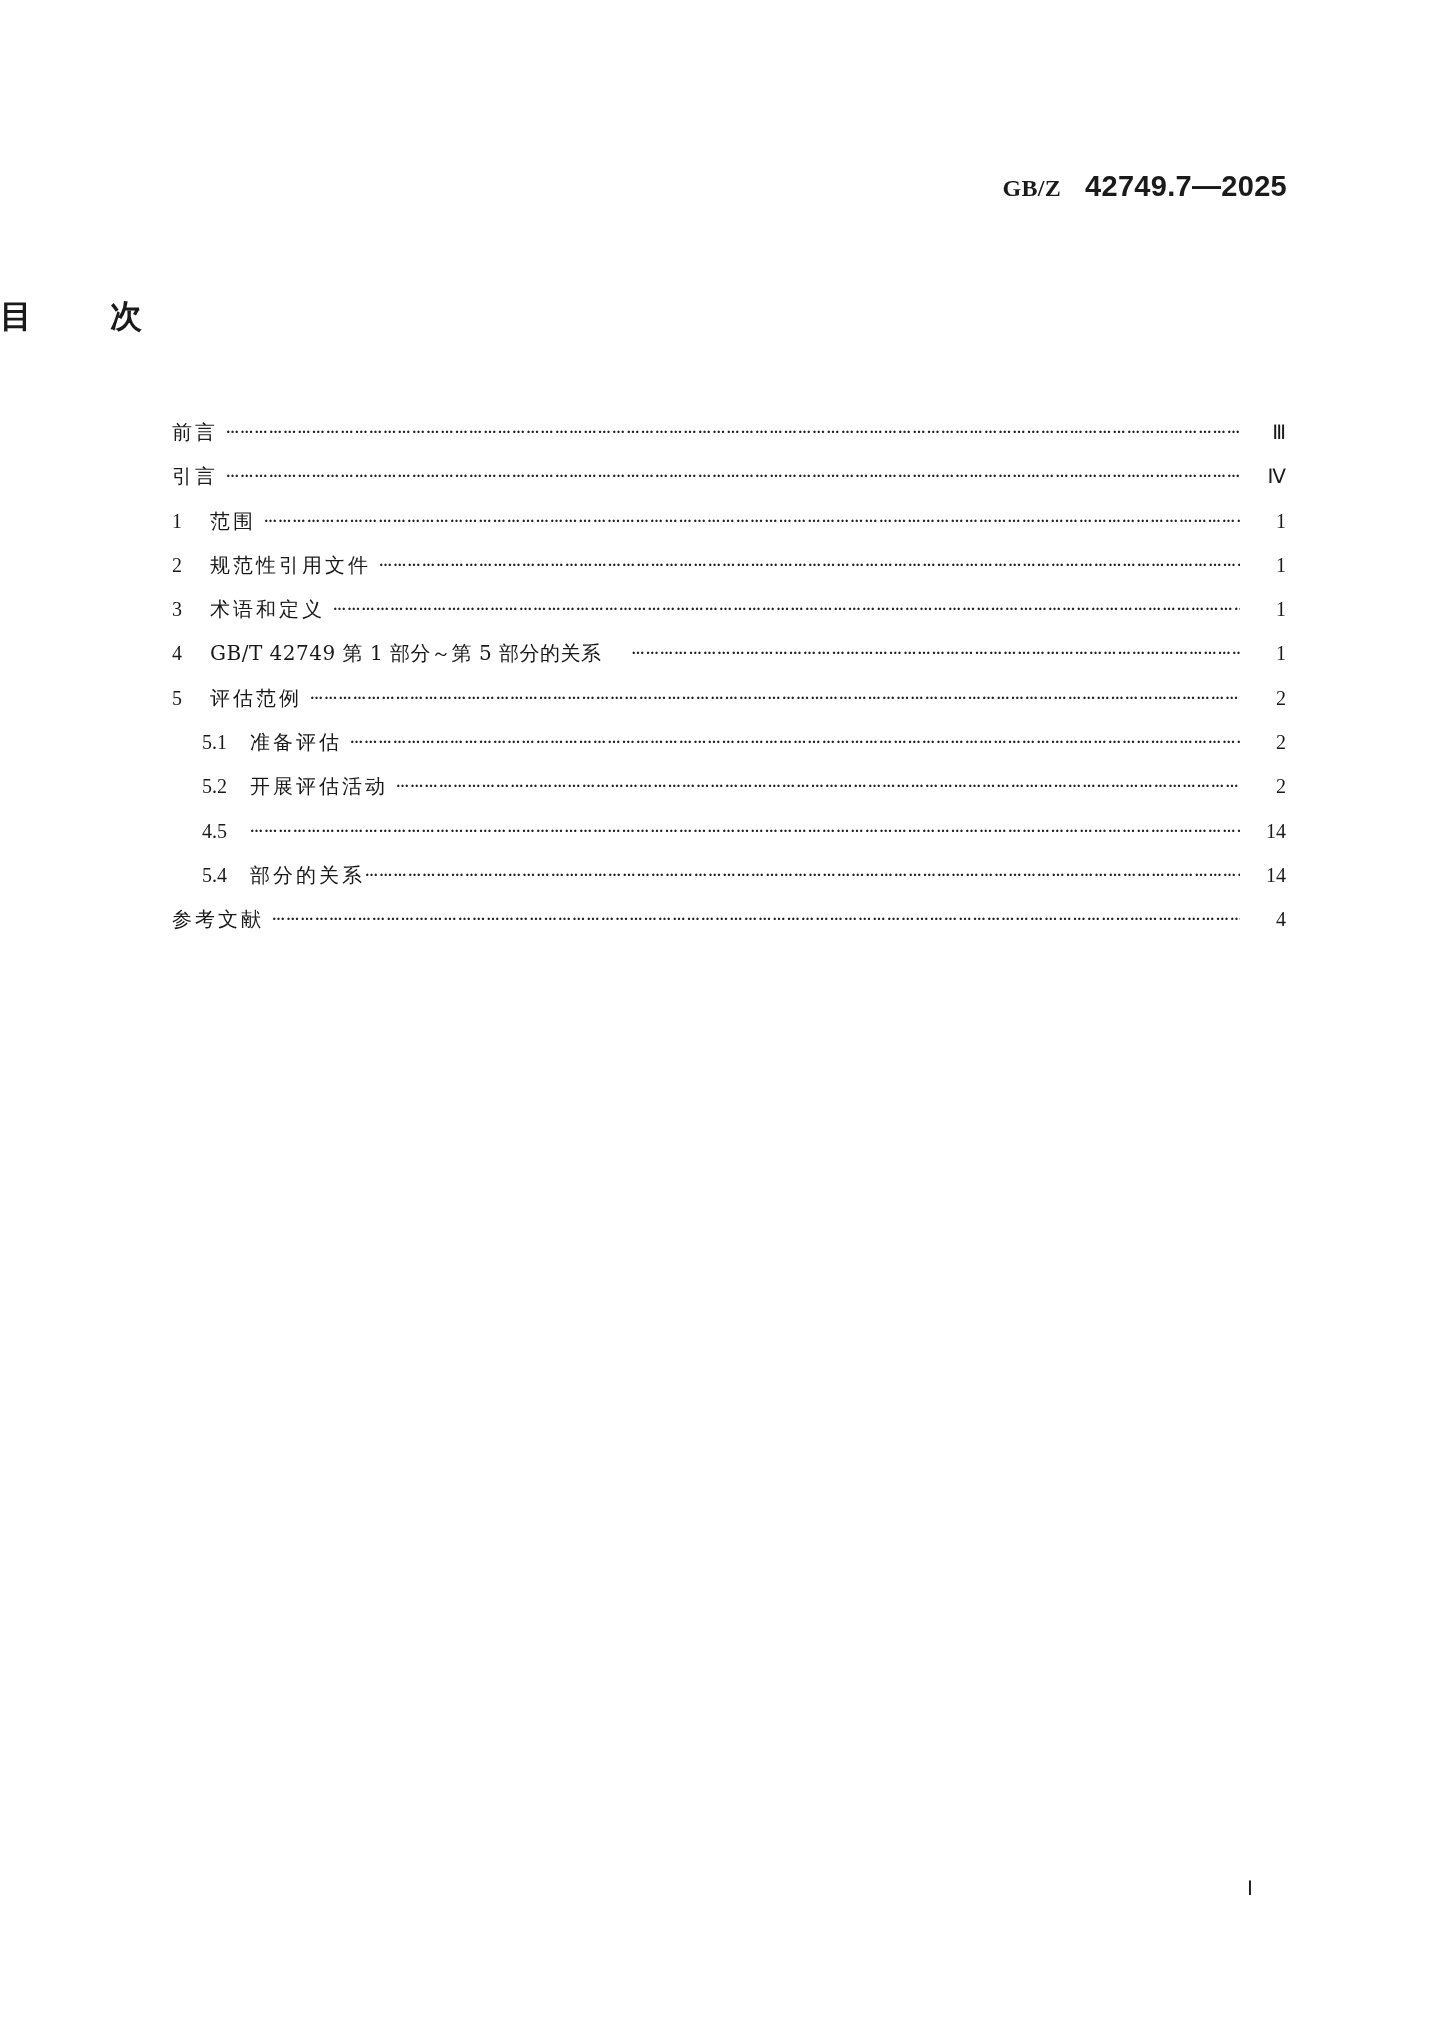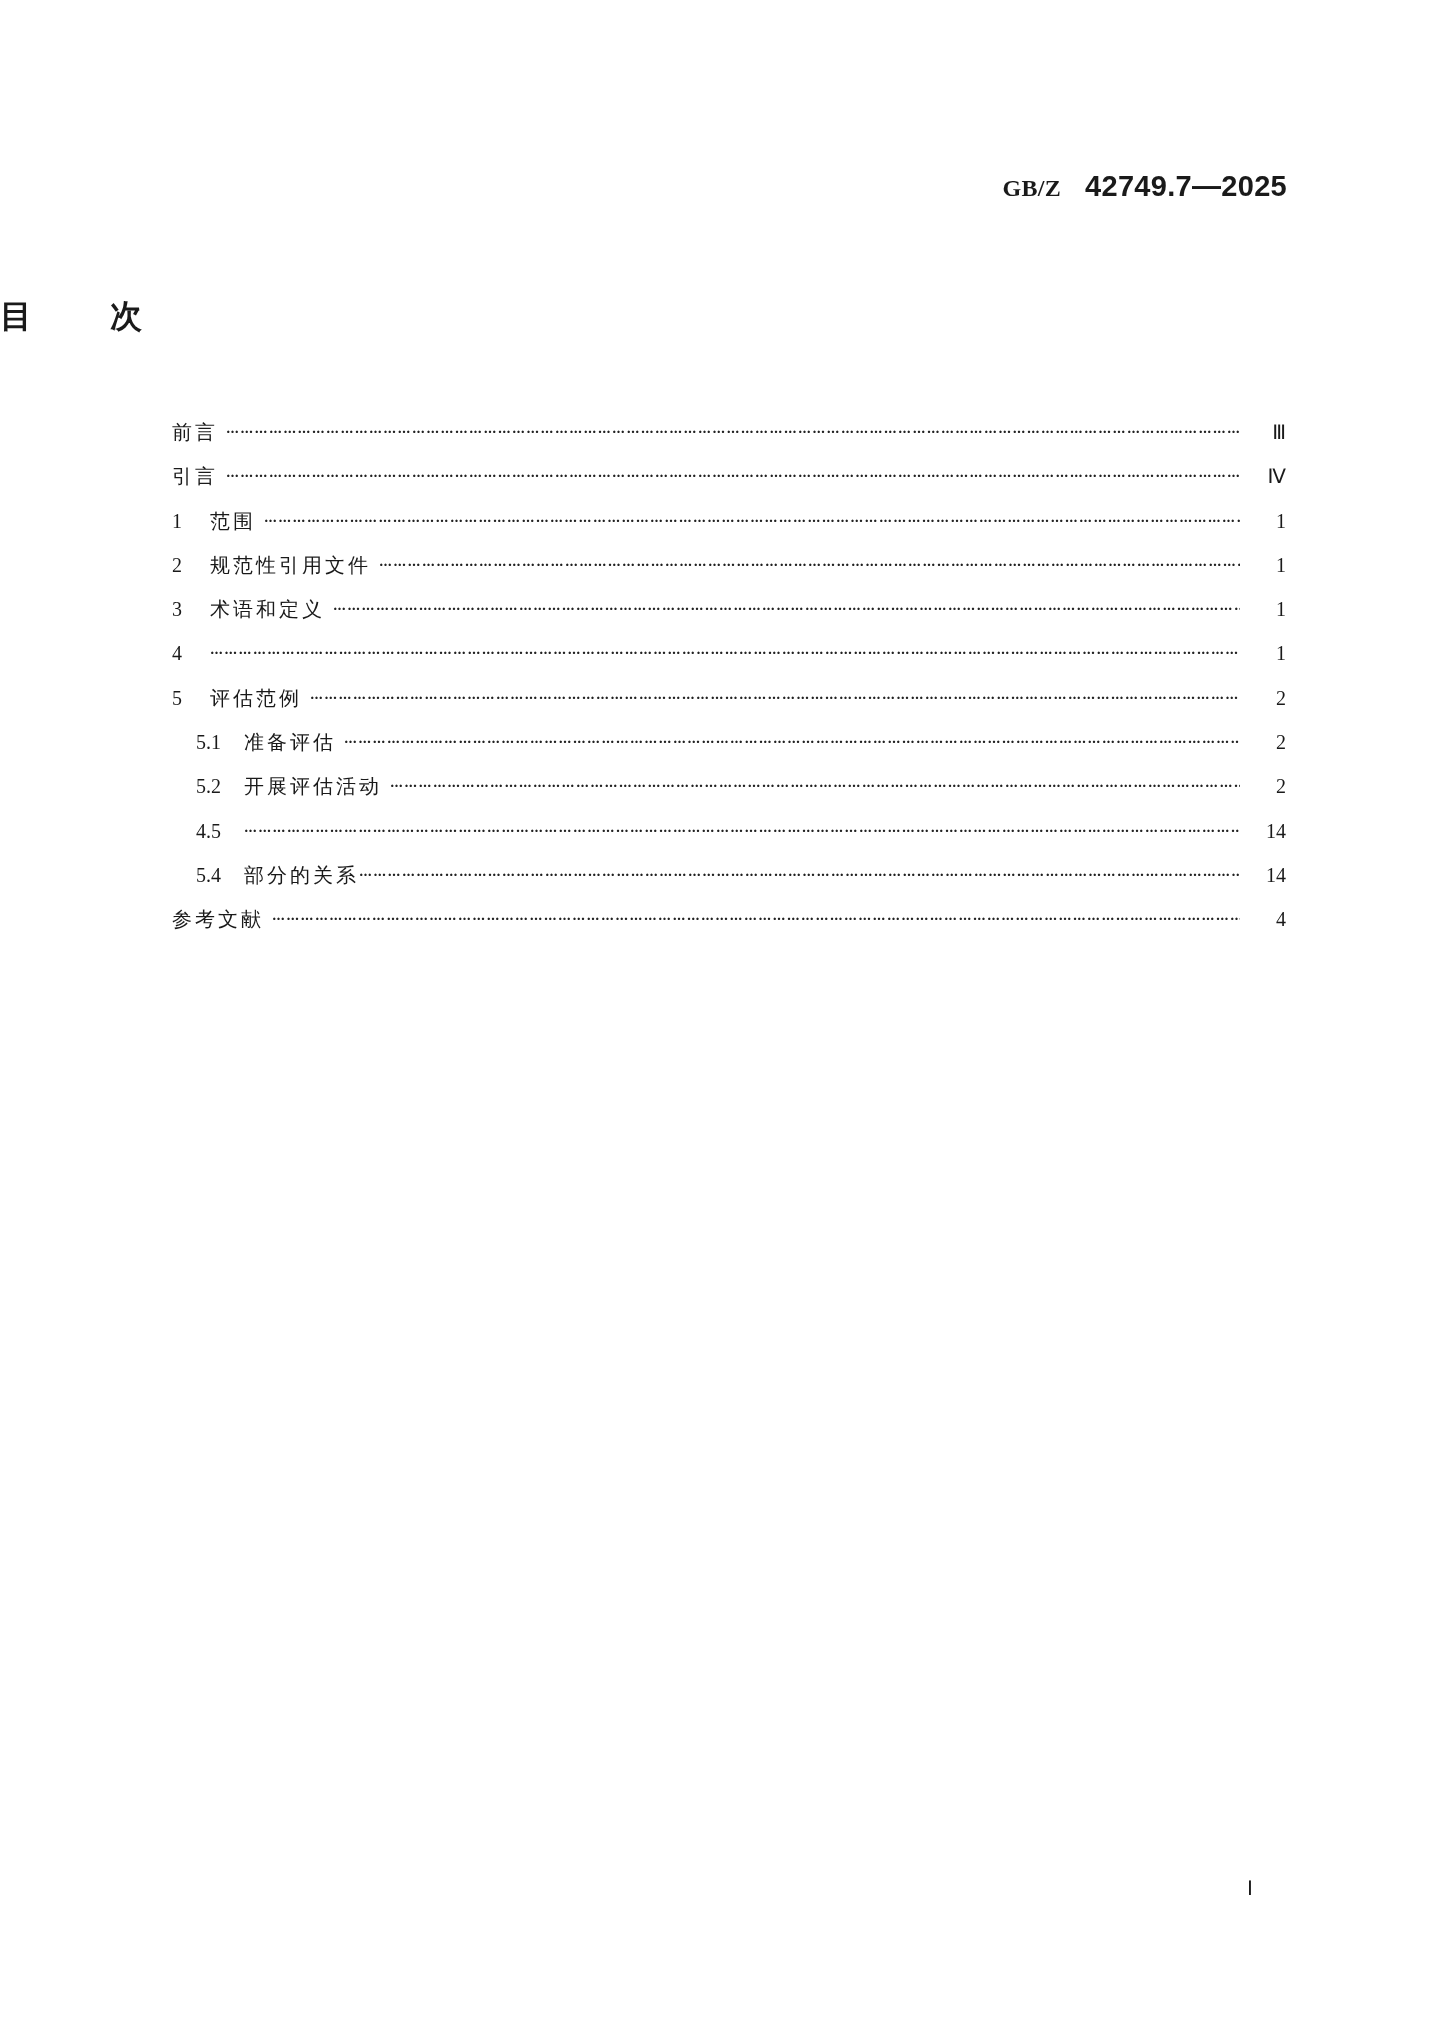--- a/index.html
+++ b/index.html
@@ -10,21 +10,21 @@
   .std-code .num { font-family:"Liberation Sans", sans-serif; font-size:29px;font-weight:bold; }
   .toc-title { position:absolute; top:295px; left:0; width:100%; text-align:left;
                font-family:"DejaVu Sans", sans-serif; font-weight:bold; font-size:32px; }
   .toc-title span { display:inline-block; }
   .toc-title .gap { width:78px; }
   .toc { position:absolute; top:410px; left:172px; width:1114px; }
   .toc-row { display:flex; align-items:flex-start; height:44.3px; font-size:20px; line-height:44px; }
   .toc-row.l2 { padding-left:24px; }
   .toc-row .num { display:inline-block; white-space:pre; font-family:"Liberation Serif", serif; }
   .toc-row.l1 .num { width:38px; }
-  .toc-row.l2 .num { width:48px; }
+  .toc-row.l2 .num { width:48px;margin-left:6px; }
   .toc-row .label { white-space:nowrap; letter-spacing:3px; padding-right:8px; }
   .toc-row .leader { flex:1; overflow:hidden; white-space:nowrap; letter-spacing:1.3px; font-size:13px;
                      font-weight:bold; color:#222; position:relative; top:-3px; }
   .toc-row .page { min-width:36px; text-align:right; padding-left:10px; font-family:"Liberation Serif", serif; }
   .footer-page { position:absolute; top:1876px; left:1247px; font-family:"Liberation Serif", serif; font-size:20px; }
 </style>
 </head>
 <body>
 
 <div class="std-code">
@@ -59,20 +59,21 @@
     <span class="page">1</span>
   </div>
   <div class="toc-row l1">
     <span class="num">3</span>
     <span class="label">术语和定义</span>
     <span class="leader">……………………………………………………………………………………………………………………………………………………………………………………………………………………………………………………………………………………………………………………………………………………………………………………………………………………………………………………………………………………………………………………………………………………</span>
     <span class="page">1</span>
   </div>
   <div class="toc-row l1">
     <span class="num">4</span>
+    <span class="label" style="letter-spacing:0.5px;padding-right:30px">GB/T 42749 第 1 部分～第 5 部分的关系</span>
     <span class="leader">……………………………………………………………………………………………………………………………………………………………………………………………………………………………………………………………………………………………………………………………………………………………………………………………………………………………………………………………………………………………………………………………………………………</span>
     <span class="page">1</span>
   </div>
   <div class="toc-row l1">
     <span class="num">5</span>
     <span class="label">评估范例</span>
     <span class="leader">……………………………………………………………………………………………………………………………………………………………………………………………………………………………………………………………………………………………………………………………………………………………………………………………………………………………………………………………………………………………………………………………………………………</span>
     <span class="page">2</span>
   </div>
   <div class="toc-row l2">

